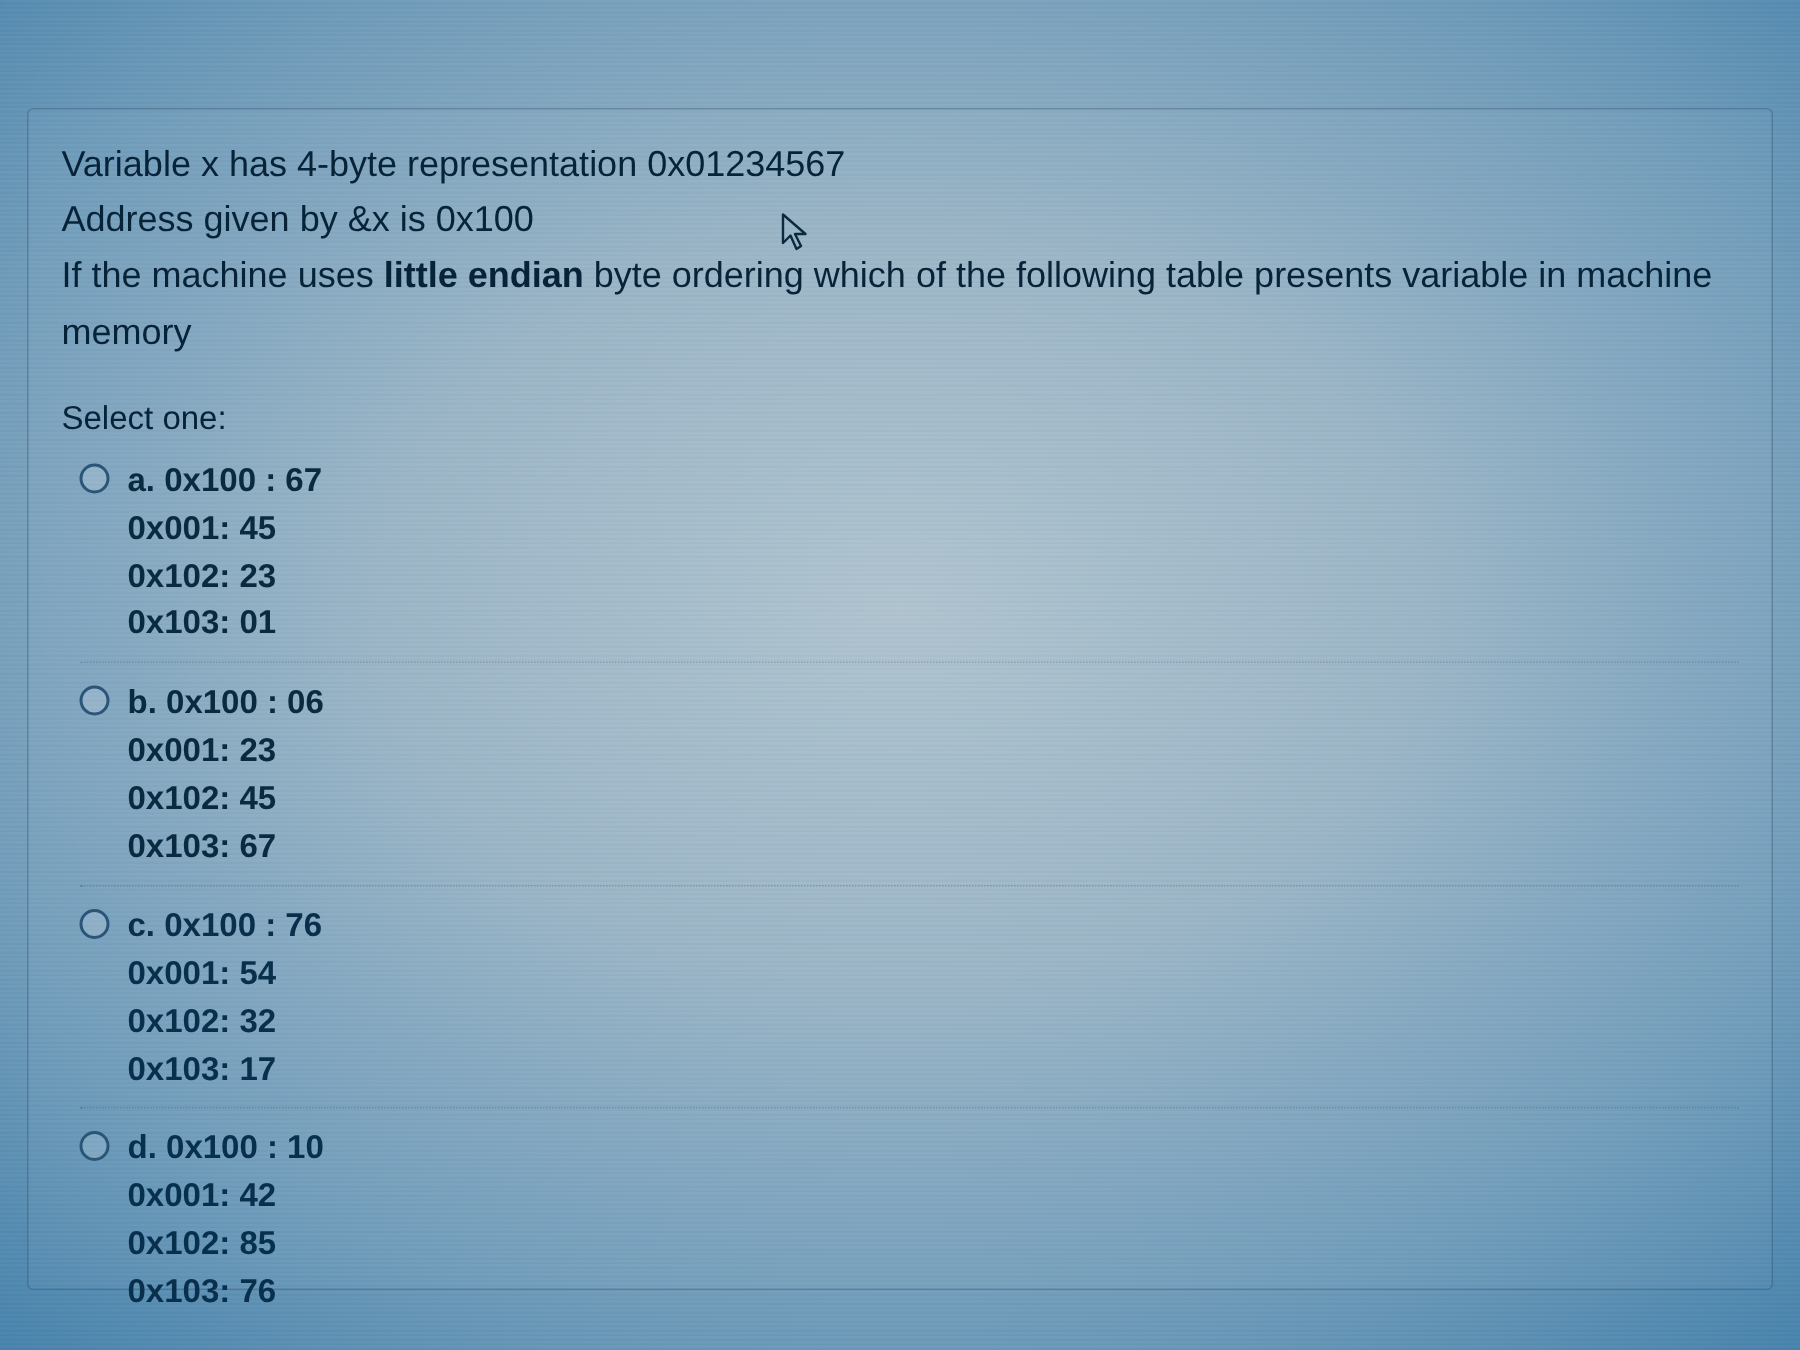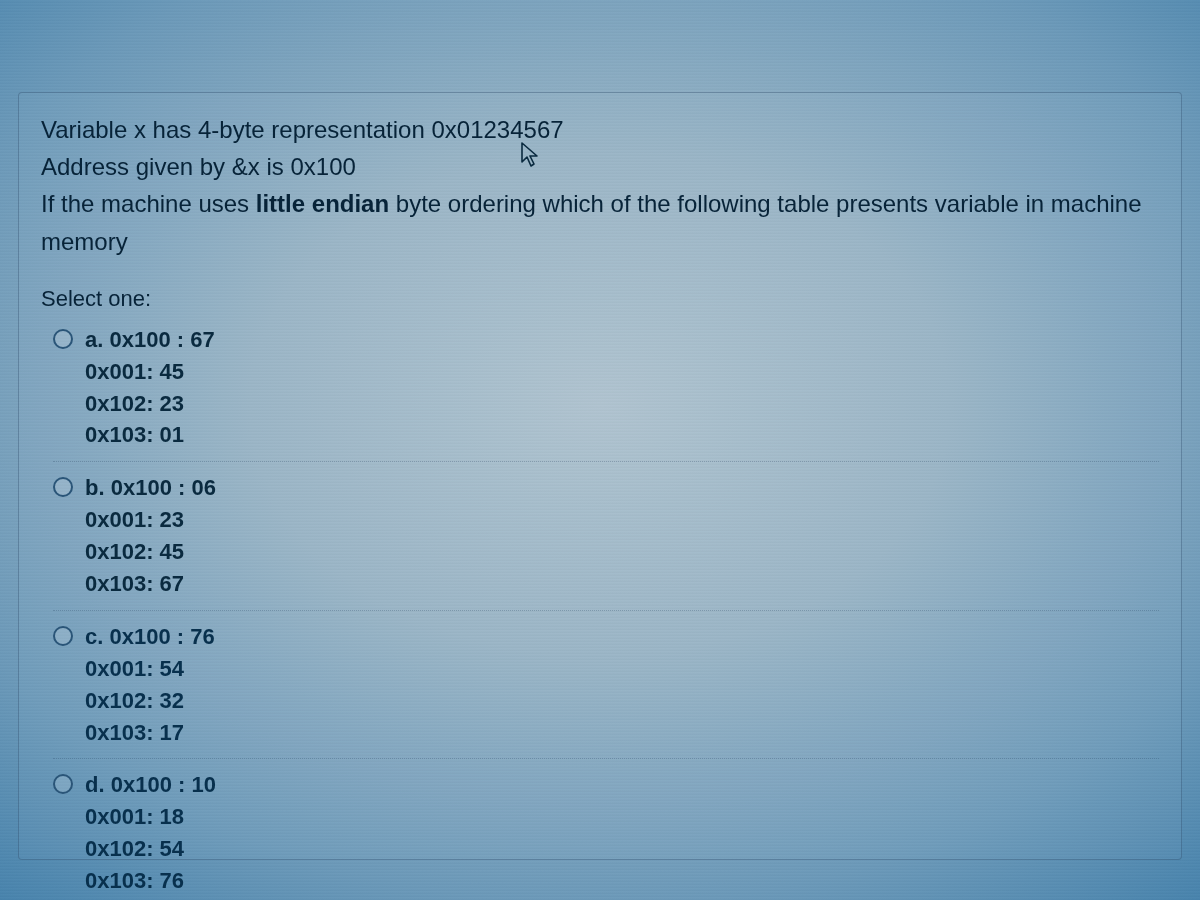--- a/index.html
+++ b/index.html
@@ -39,21 +39,20 @@
     position: absolute;
     left: 18px;
     right: 18px;
     top: 72px;
     bottom: 40px;
     border: 1px solid rgba(40,70,100,0.35);
     border-radius: 4px;
     padding: 18px 22px 22px 22px;
     box-sizing: border-box;
     background: rgba(255,255,255,0.03);
-    margin-top: 20px;
   }
   .stem {
     font-size: 24px;
     line-height: 1.55;
     color: #072338;
   }
   .stem .bold {
     font-weight: 700;
     text-align: right;
   }
@@ -157,22 +156,22 @@
         <div class="row">0x001: 54</div>
         <div class="row">0x102: 32</div>
         <div class="row">0x103: 17</div>
       </div>
     </div>
 
     <div class="opt">
       <div class="radio"></div>
       <div class="opt-body">
         <div class="row"><span>d.</span> <span>0x100 : 10</span></div>
-        <div class="row">0x001: 18</div>
-        <div class="row">0x102: 54</div>
+        <div class="row">0x001: 42</div>
+        <div class="row">0x102: 85</div>
         <div class="row">0x103: 76</div>
       </div>
     </div>
 
   </div>
 </div>
 
 <svg class="cursor" viewBox="0 0 20 28">
   <path d="M1 1 L1 20 L6 15 L10 24 L13 22 L9 14 L16 14 Z" fill="none" stroke="#0a2a3f" stroke-width="1.6" stroke-linejoin="round"></path>
 </svg>

